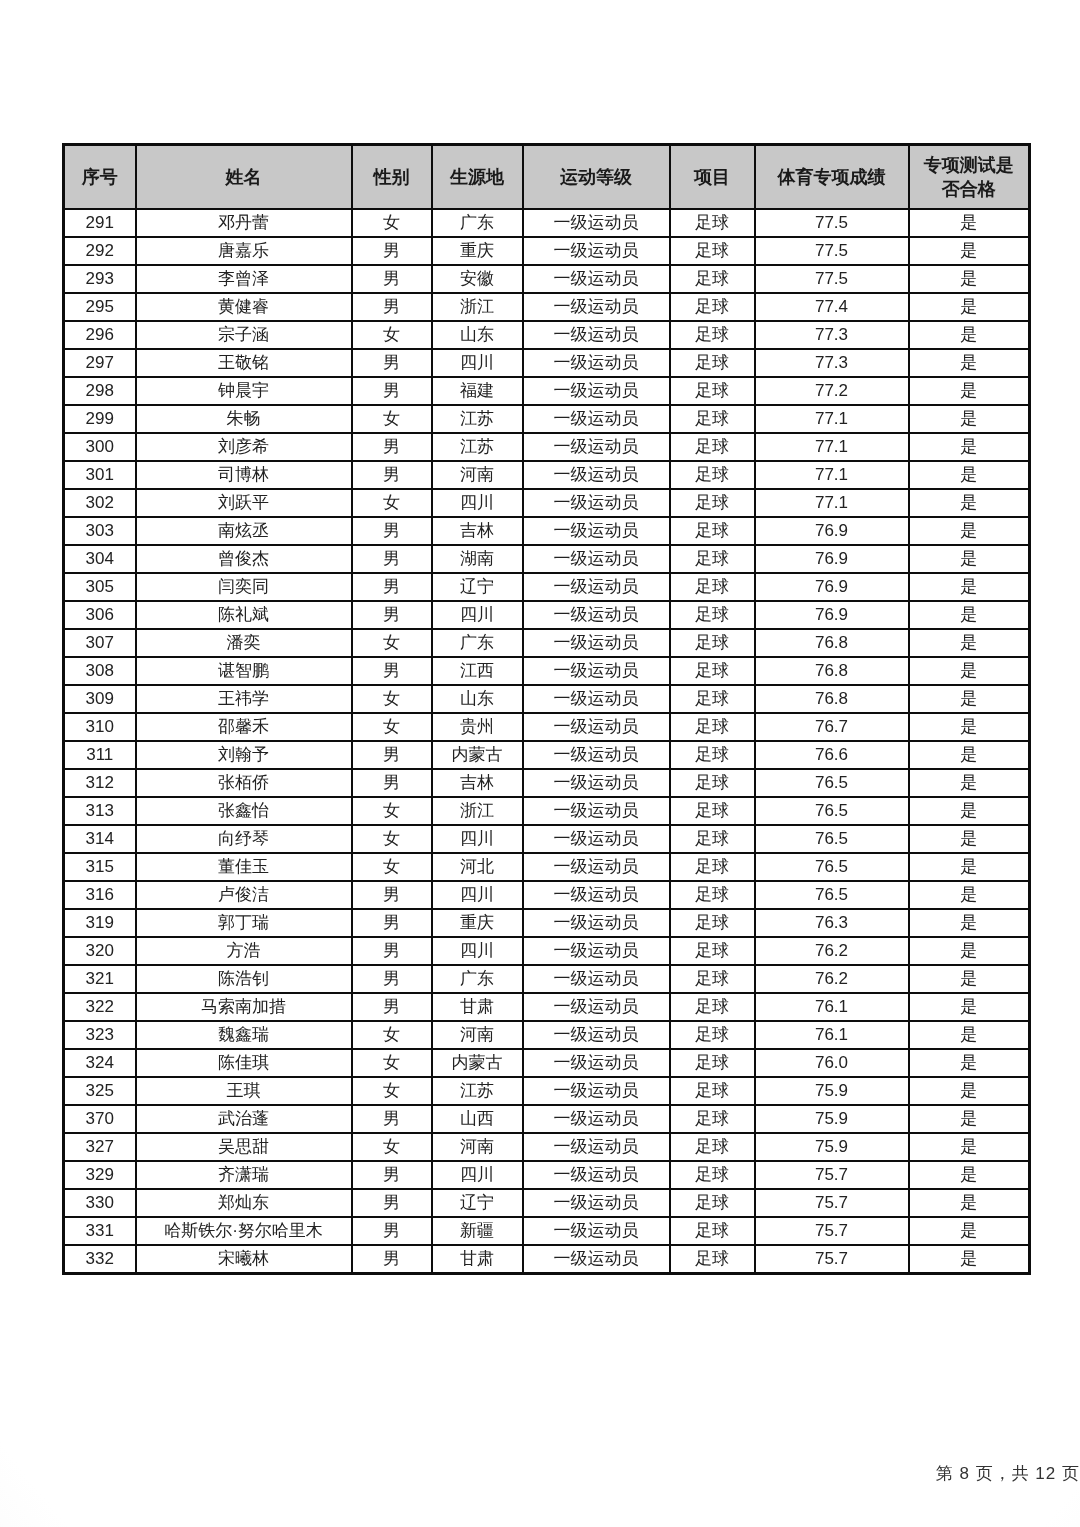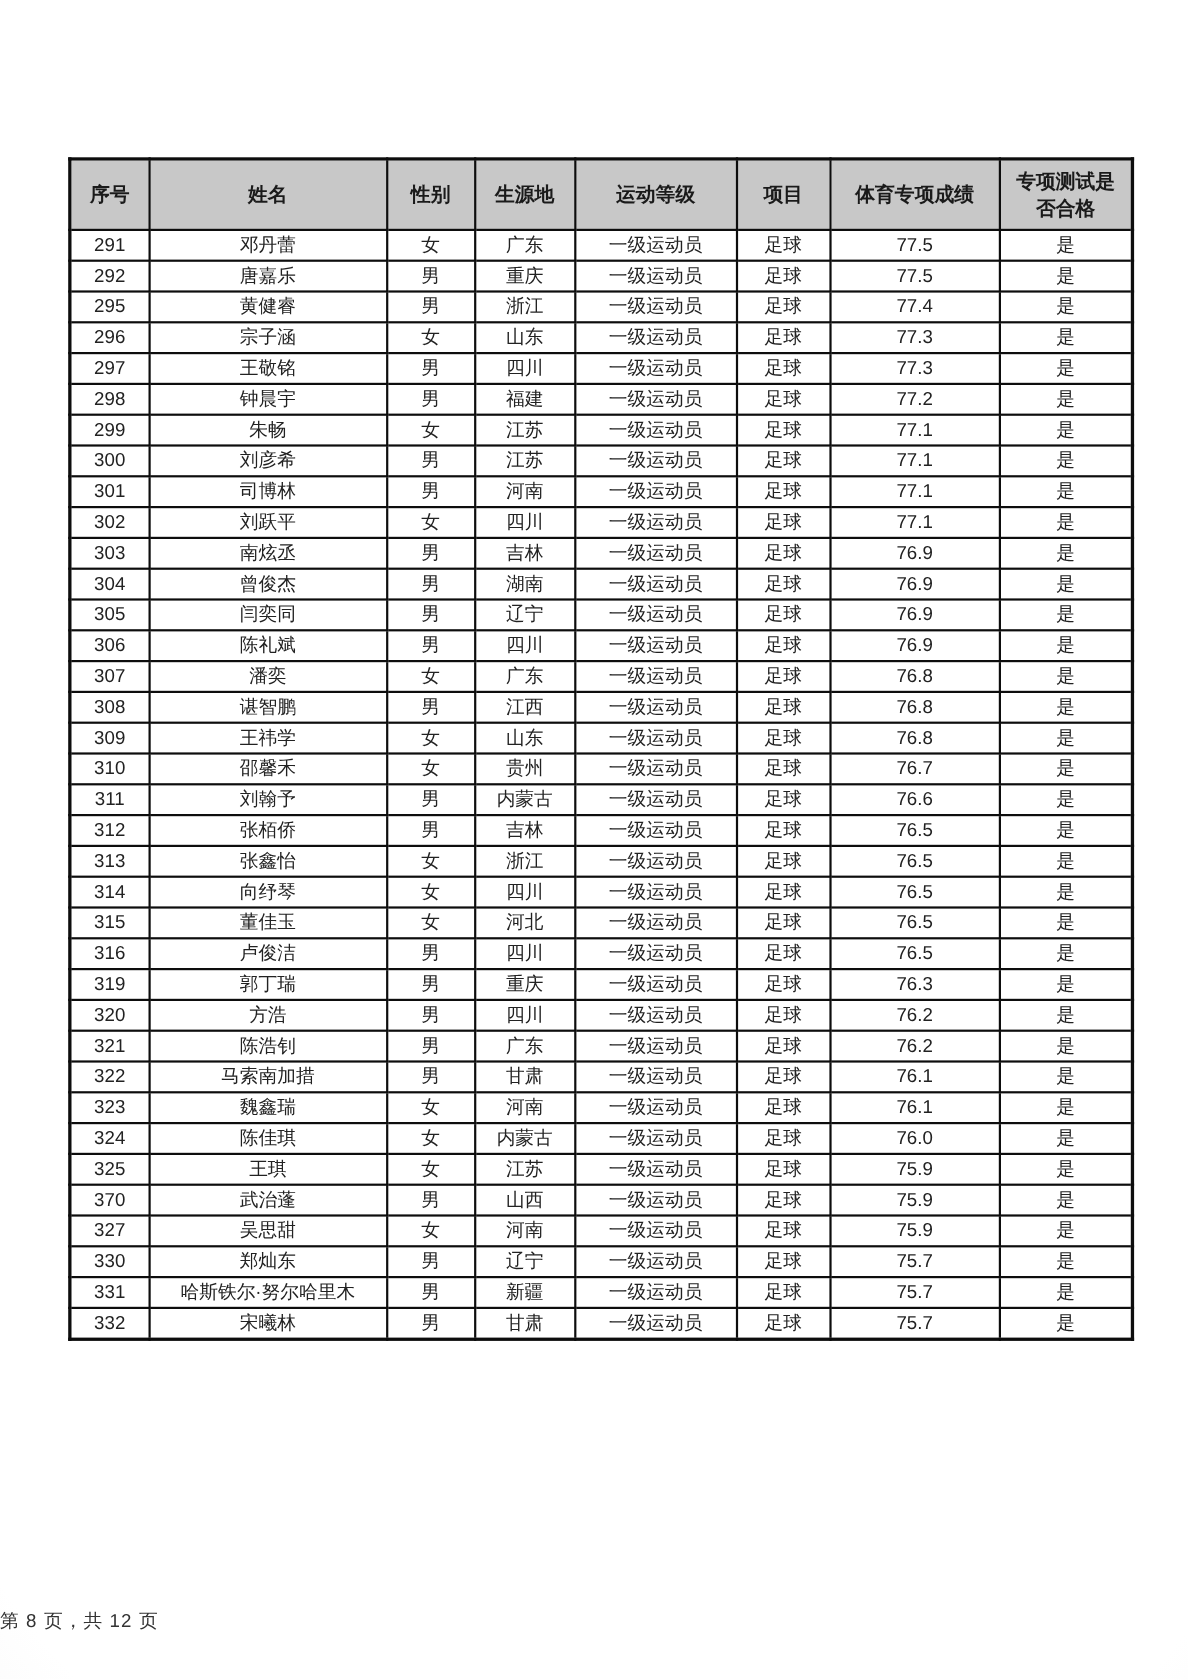--- a/index.html
+++ b/index.html
@@ -59,21 +59,21 @@
   col.c-origin { width: 91px; }
   col.c-level  { width: 147px; }
   col.c-sport  { width: 85px; }
   col.c-score  { width: 154px; }
   col.c-pass   { width: 121px; }
   .footer {
     position: absolute;
     left: 0;
     top: 1462px;
     width: 1080px;
-    text-align: left;
+    text-align: right;
     font-size: 17px;
     color: #333333;
     letter-spacing: 1px;
   }
 </style>
 </head>
 <body>
 
 <div class="page">
 
@@ -116,20 +116,30 @@
           <td>292</td>
           <td>唐嘉乐</td>
           <td>男</td>
           <td>重庆</td>
           <td>一级运动员</td>
           <td>足球</td>
           <td>77.5</td>
           <td>是</td>
         </tr>
         <tr>
+          <td>293</td>
+          <td>李曾泽</td>
+          <td>男</td>
+          <td>安徽</td>
+          <td>一级运动员</td>
+          <td>足球</td>
+          <td>77.5</td>
+          <td>是</td>
+        </tr>
+        <tr>
           <td>295</td>
           <td>黄健睿</td>
           <td>男</td>
           <td>浙江</td>
           <td>一级运动员</td>
           <td>足球</td>
           <td>77.4</td>
           <td>是</td>
         </tr>
         <tr>
@@ -423,20 +433,30 @@
           <td>是</td>
         </tr>
         <tr>
           <td>327</td>
           <td>吴思甜</td>
           <td>女</td>
           <td>河南</td>
           <td>一级运动员</td>
           <td>足球</td>
           <td>75.9</td>
+          <td>是</td>
+        </tr>
+        <tr>
+          <td>329</td>
+          <td>齐潇瑞</td>
+          <td>男</td>
+          <td>四川</td>
+          <td>一级运动员</td>
+          <td>足球</td>
+          <td>75.7</td>
           <td>是</td>
         </tr>
         <tr>
           <td>330</td>
           <td>郑灿东</td>
           <td>男</td>
           <td>辽宁</td>
           <td>一级运动员</td>
           <td>足球</td>
           <td>75.7</td>

